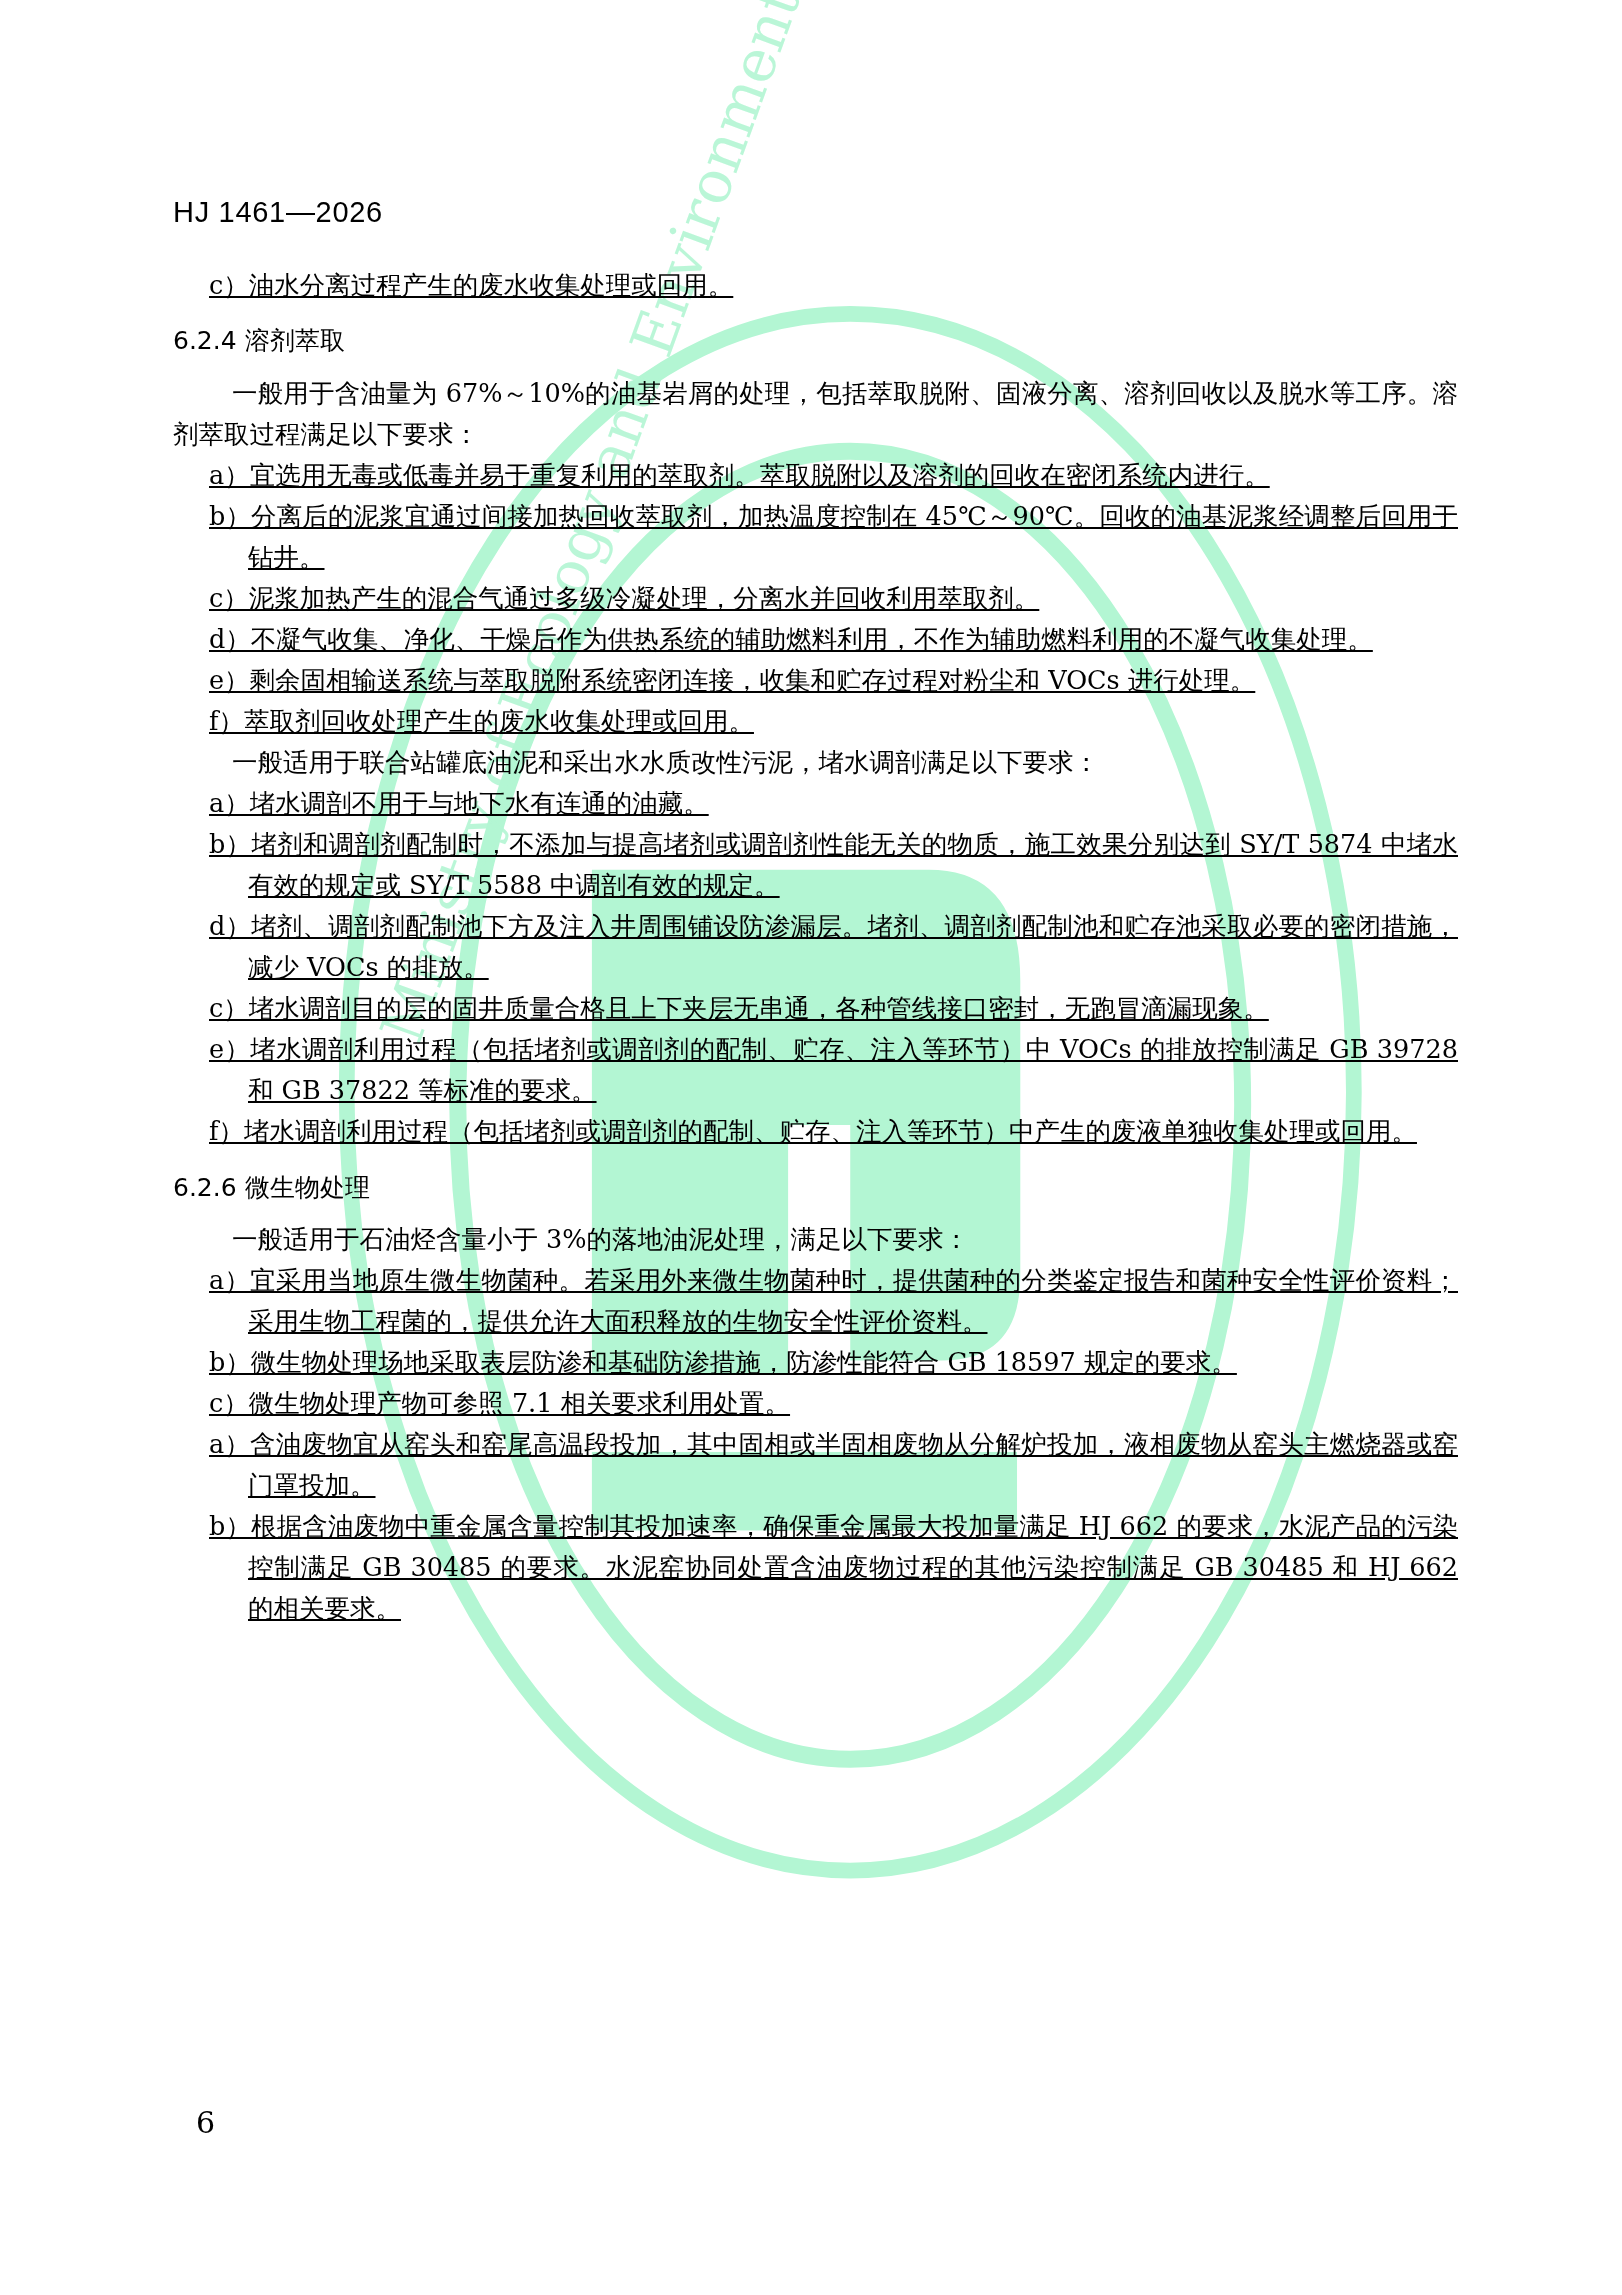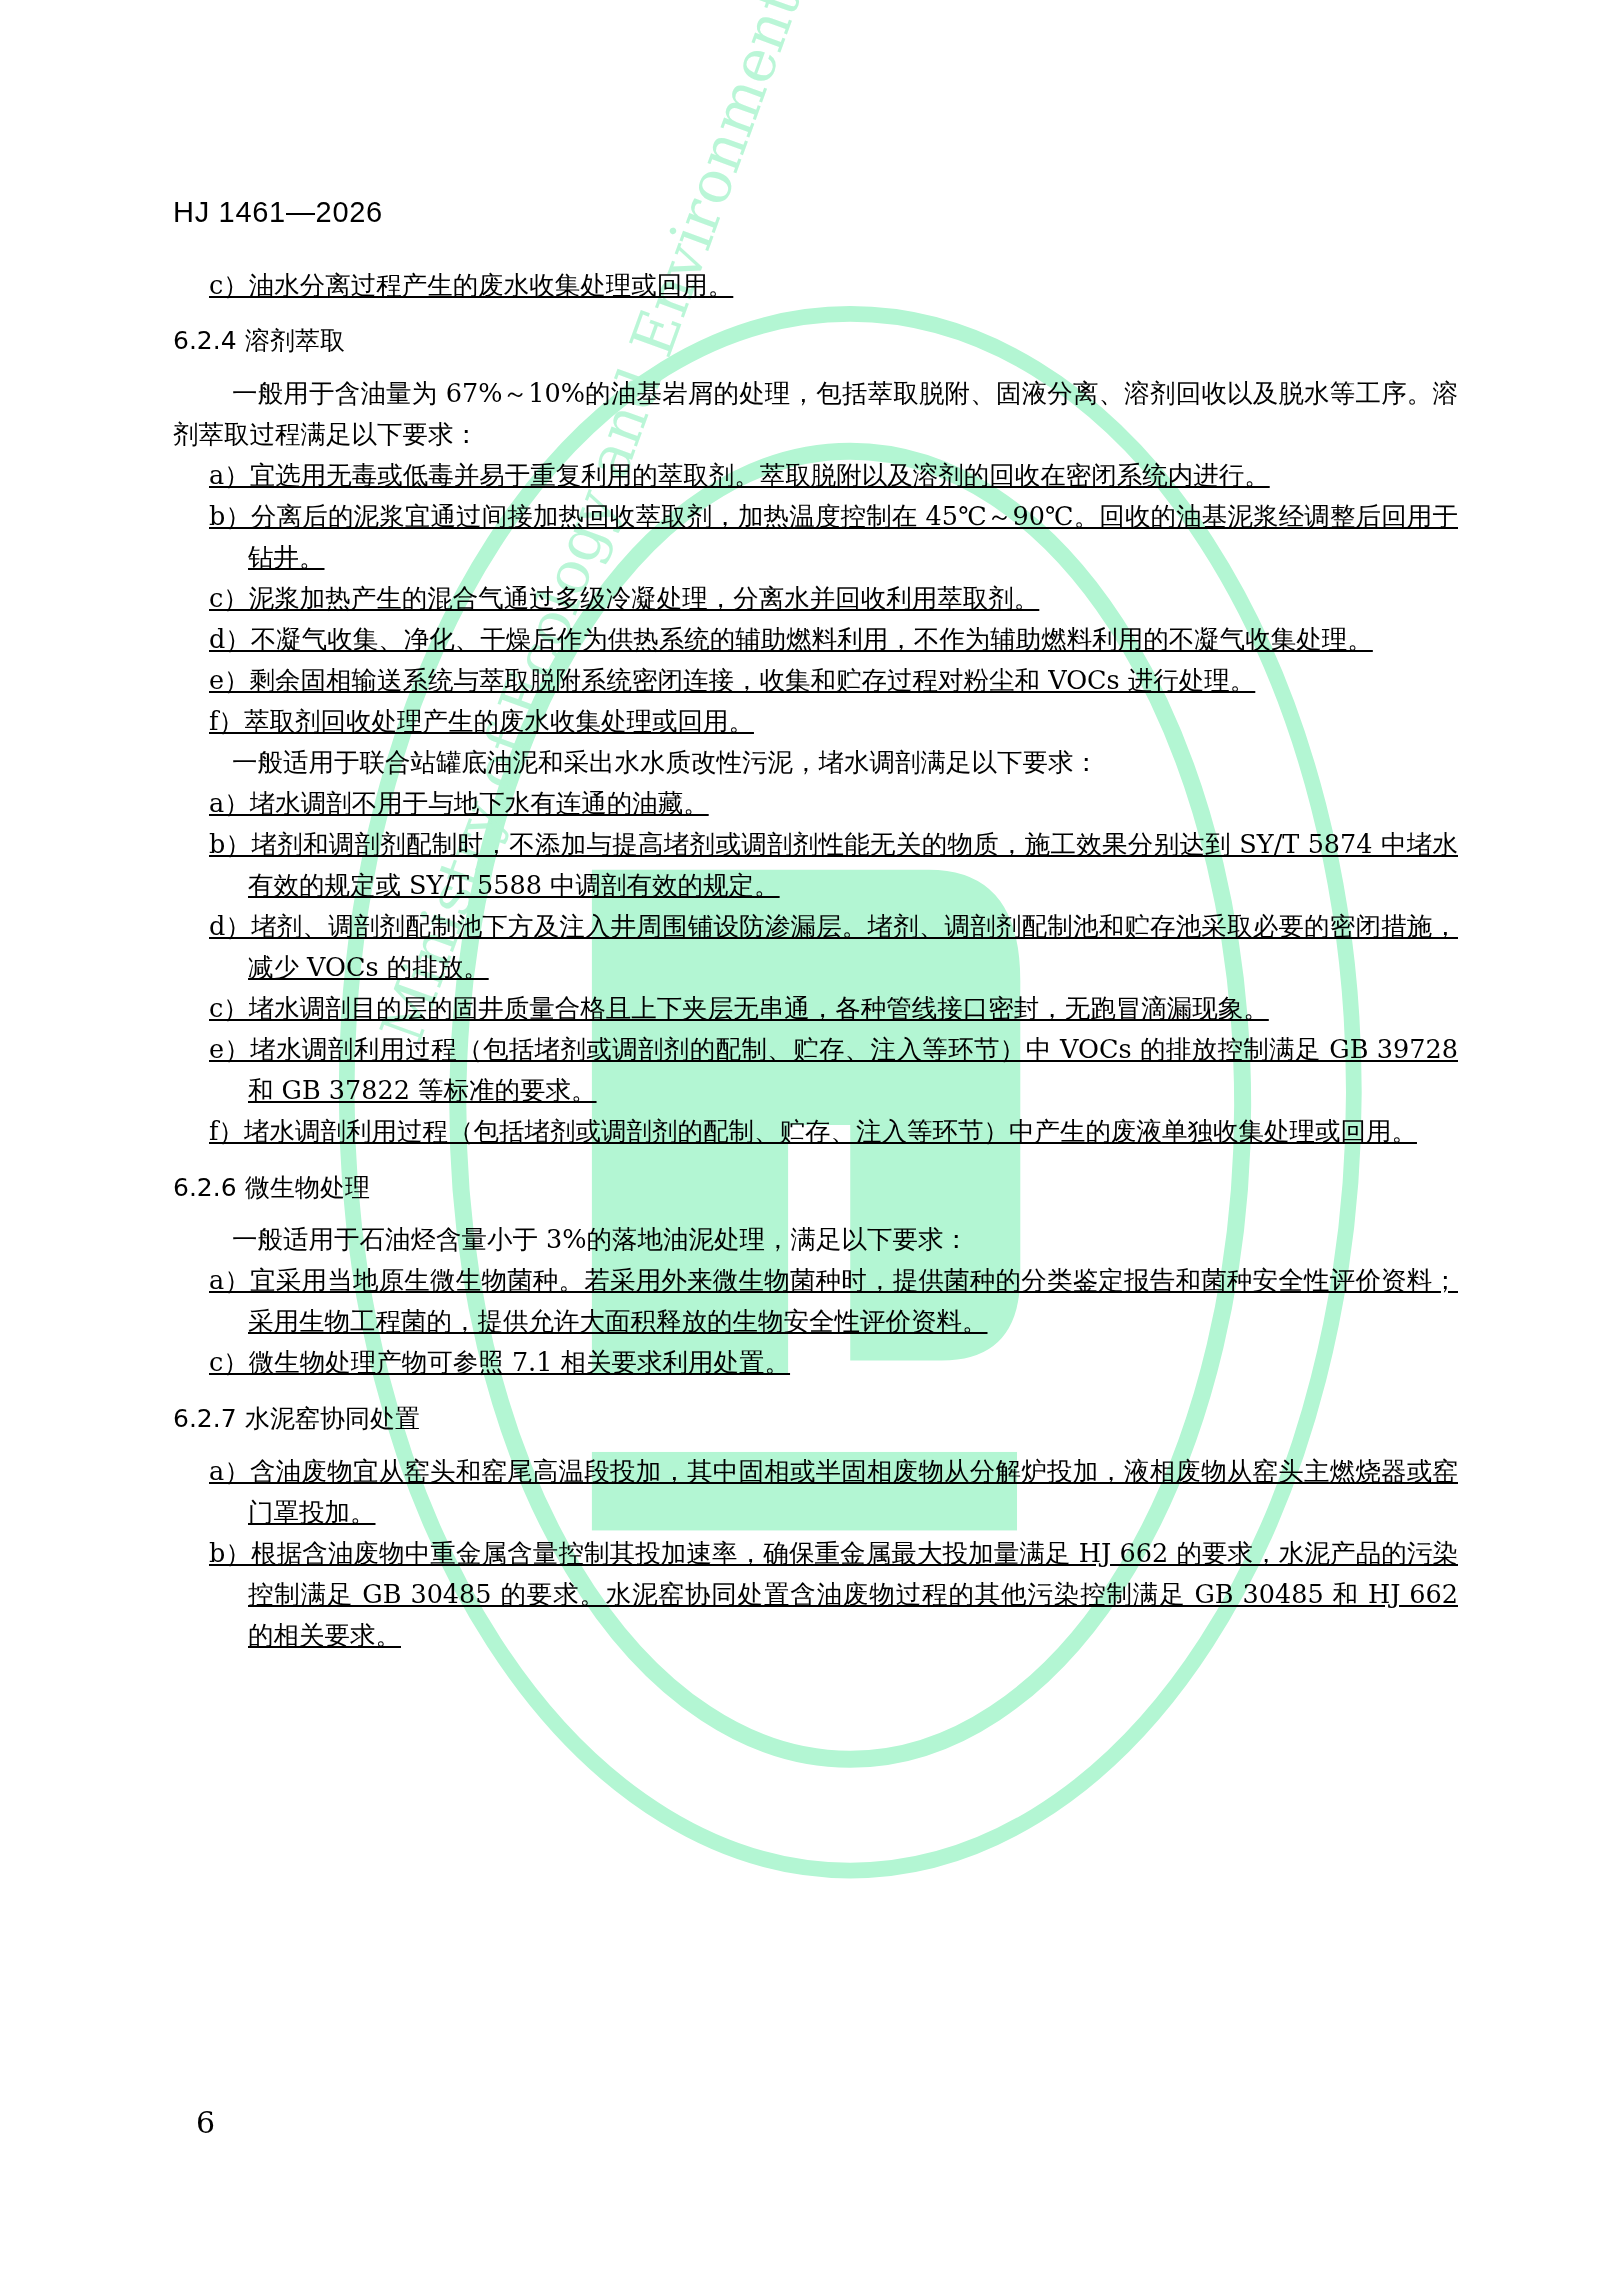--- a/index.html
+++ b/index.html
@@ -65,27 +65,25 @@
       <p class="p item">e）堵水调剖利用过程（包括堵剂或调剖剂的配制、贮存、注入等环节）中 VOCs 的排放控制满足 GB 39728 和 GB 37822 等标准的要求。</p>
       <p class="p item">f）堵水调剖利用过程（包括堵剂或调剖剂的配制、贮存、注入等环节）中产生的废液单独收集处理或回用。</p>
     </div>
 
     <div class="sec">
       <div class="h">
         <span class="num">6.2.6</span><span>微生物处理</span>
       </div>
       <p class="p body-p">一般适用于石油烃含量小于 3%的落地油泥处理，满足以下要求：</p>
       <p class="p item">a）宜采用当地原生微生物菌种。若采用外来微生物菌种时，提供菌种的分类鉴定报告和菌种安全性评价资料；采用生物工程菌的，提供允许大面积释放的生物安全性评价资料。</p>
+      <p class="p item">b）微生物处理场地采取表层防渗和基础防渗措施，防渗性能符合 GB 18597 规定的要求。</p>
       <p class="p item">c）微生物处理产物可参照 7.1 相关要求利用处置。</p>
     </div>
 
     <div class="sec">
-      <div class="h">
-        <span class="num">6.2.7</span><span>水泥窑协同处置</span>
-      </div>
       <p class="p item">a）含油废物宜从窑头和窑尾高温段投加，其中固相或半固相废物从分解炉投加，液相废物从窑头主燃烧器或窑门罩投加。</p>
       <p class="p item">b）根据含油废物中重金属含量控制其投加速率，确保重金属最大投加量满足 HJ 662 的要求，水泥产品的污染控制满足 GB 30485 的要求。水泥窑协同处置含油废物过程的其他污染控制满足 GB 30485 和 HJ 662 的相关要求。</p>
     </div>
   </div>
 
   <div class="pageno">6</div>
 </div>
 
 
 </body></html>

